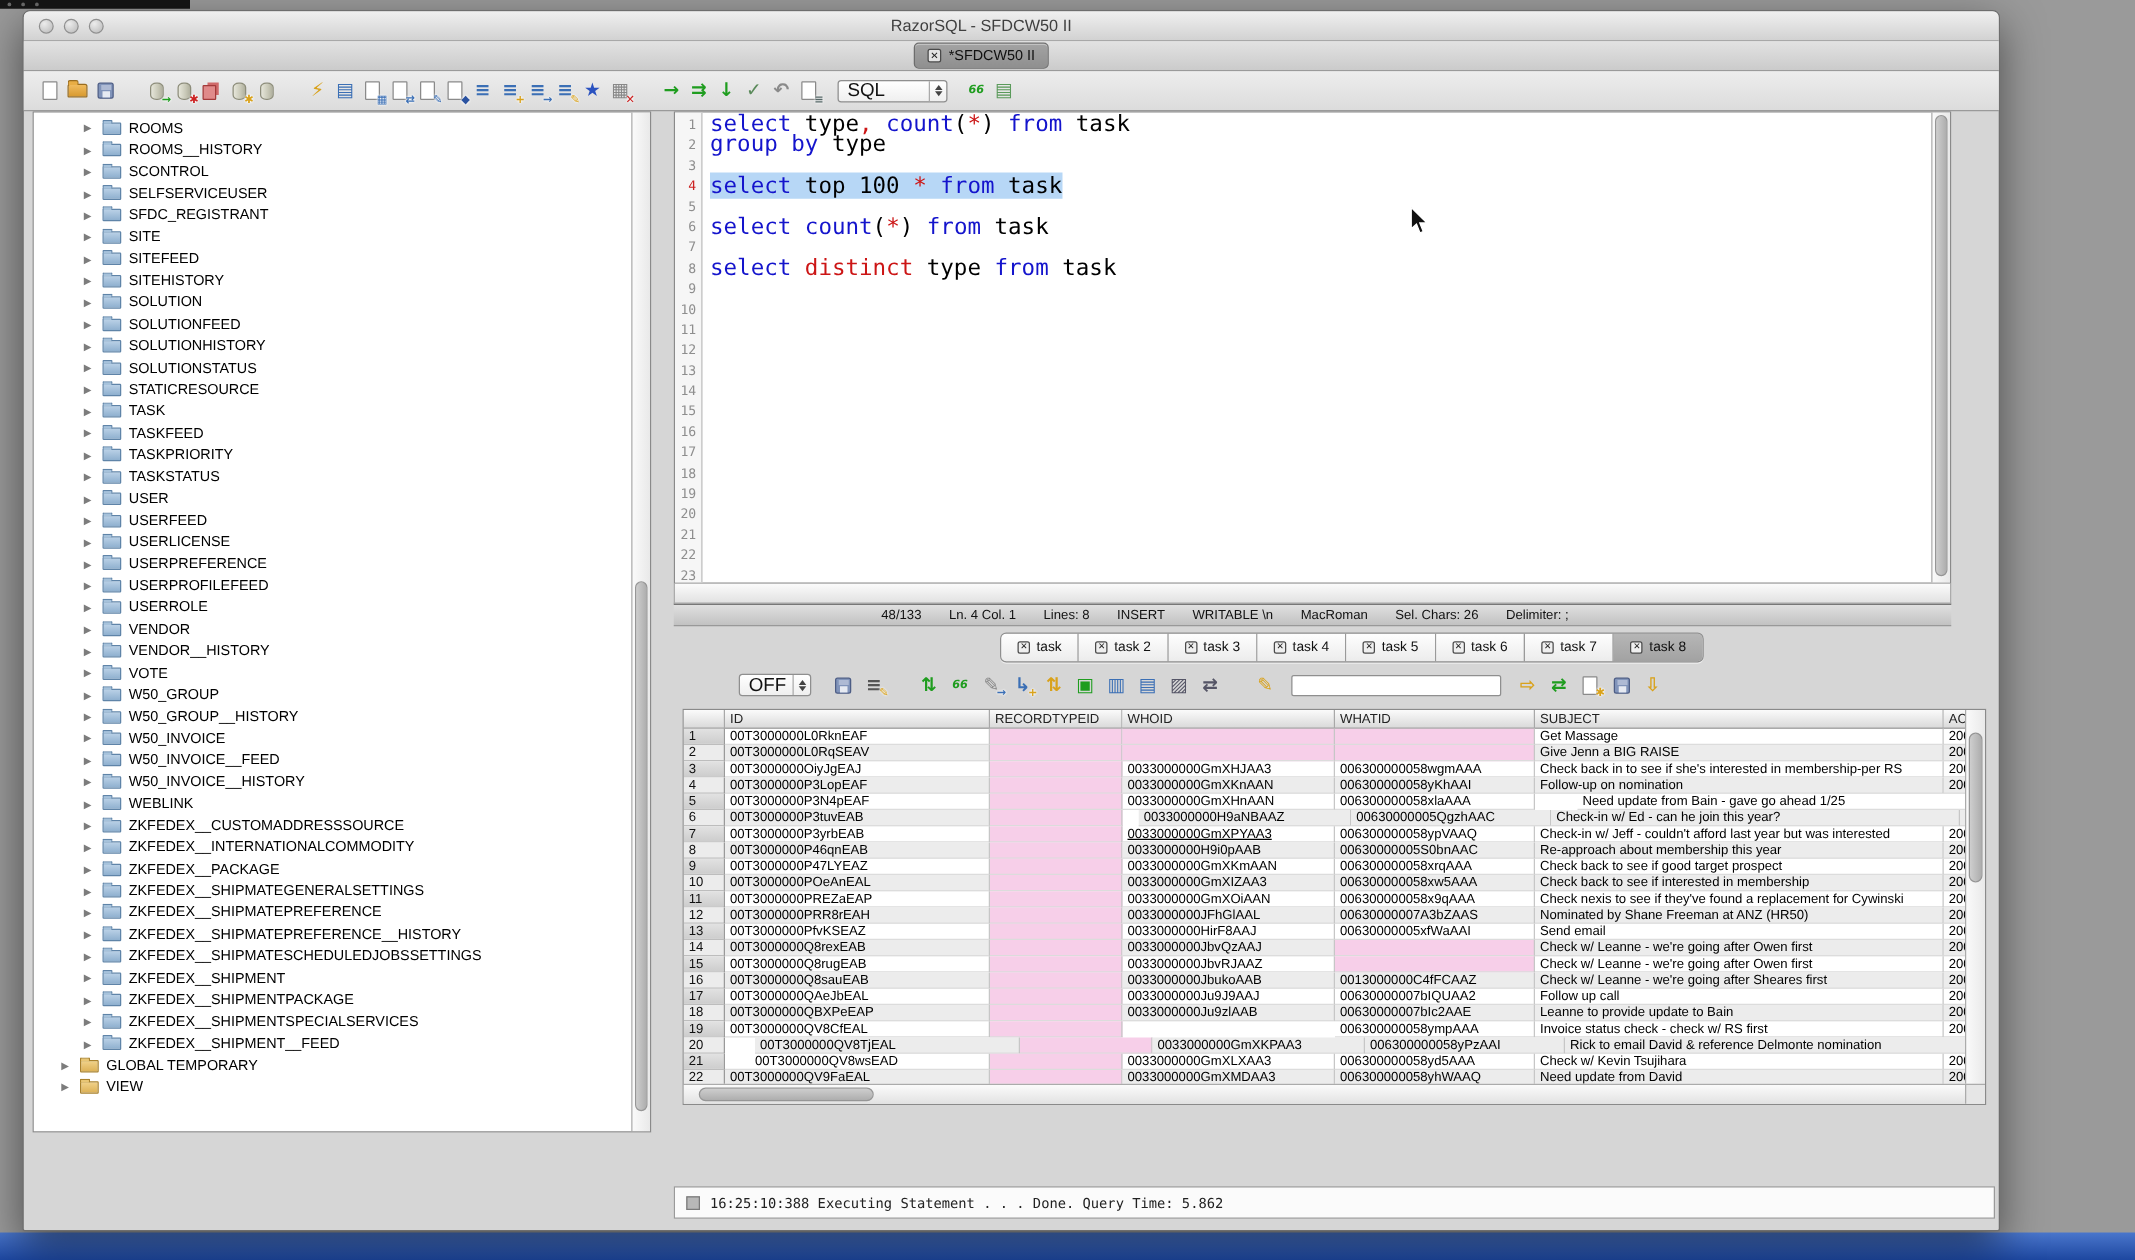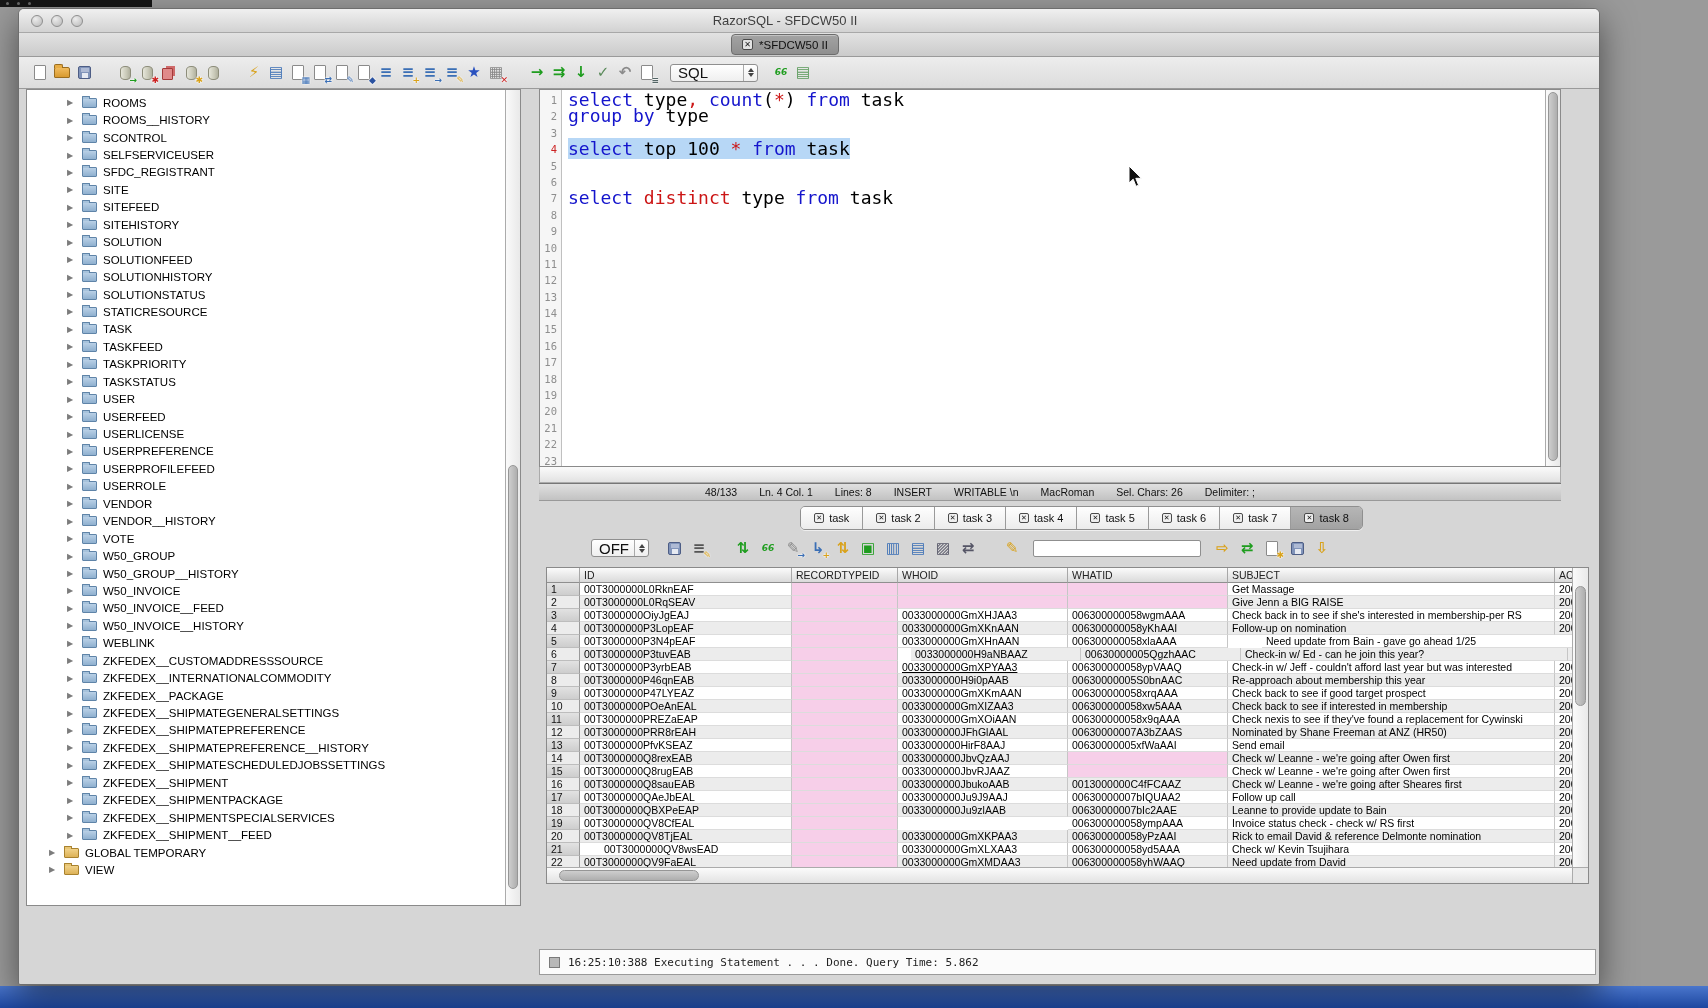--- a/index.html
+++ b/index.html
@@ -539,20 +539,21 @@
         <div class="lnum">21</div>
         <div class="lnum">22</div>
         <div class="lnum">23</div>
       </div>
     <div class="code" id="code">
         <div class="cline"><span class="tk-k">select</span><span class="tk-p"> type</span><span class="tk-r">,</span><span class="tk-k"> count</span><span class="tk-p">(</span><span class="tk-r">*</span><span class="tk-p">)</span><span class="tk-k"> from</span><span class="tk-p"> task</span></div>
         <div class="cline"><span class="tk-k">group</span><span class="tk-k"> by</span><span class="tk-p"> type</span></div>
         <div class="cline"></div>
         <div class="cline"><span class="selbg"><span class="tk-k">select</span><span class="tk-p"> top 100 </span><span class="tk-r">*</span><span class="tk-k"> from</span><span class="tk-p"> task</span></span></div>
         <div class="cline"></div>
+        <div class="cline"><span class="tk-k">select</span><span class="tk-k"> count</span><span class="tk-p">(</span><span class="tk-r">*</span><span class="tk-p">)</span><span class="tk-k"> from</span><span class="tk-p"> task</span></div>
         <div class="cline"></div>
         <div class="cline"><span class="tk-k">select</span><span class="tk-r"> distinct</span><span class="tk-p"> type</span><span class="tk-k"> from</span><span class="tk-p"> task</span></div>
         <div class="cline"></div>
         <div class="cline"></div>
         <div class="cline"></div>
         <div class="cline"></div>
         <div class="cline"></div>
         <div class="cline"></div>
         <div class="cline"></div>
         <div class="cline"></div>
@@ -872,21 +873,21 @@
           <div class="gc gnum" style="width: 33px;">19</div>
           <div class="gc" style="width: 212px;">00T3000000QV8CfEAL</div>
           <div class="gc pink" style="width: 106px;"></div>
           <div class="gc" style="width: 170px; margin-top: 40px;">0033000000GmXM7AAN</div>
           <div class="gc" style="width: 160px;">006300000058ympAAA</div>
           <div class="gc" style="width: 327px;">Invoice status check - check w/ RS first</div>
           <div class="gc" style="width: 19px;">200</div>
         </div>
         <div class="grow alt">
           <div class="gc gnum" style="width: 33px;">20</div>
-          <div class="gc" style="width: 212px;">00T3000000QV8TjEAL</div>
+          <div class="gc" style="width: 212px; margin-left: 24px;">00T3000000QV8TjEAL</div>
           <div class="gc pink" style="width: 106px;"></div>
           <div class="gc" style="width: 170px;">0033000000GmXKPAA3</div>
           <div class="gc" style="width: 160px;">006300000058yPzAAI</div>
           <div class="gc" style="width: 327px;">Rick to email David &amp; reference Delmonte nomination</div>
           <div class="gc" style="width: 19px;">200</div>
         </div>
         <div class="grow">
           <div class="gc gnum" style="width: 33px;">21</div>
           <div class="gc" style="width: 212px; padding-left: 24px;">00T3000000QV8wsEAD</div>
           <div class="gc pink" style="width: 106px;"></div>

